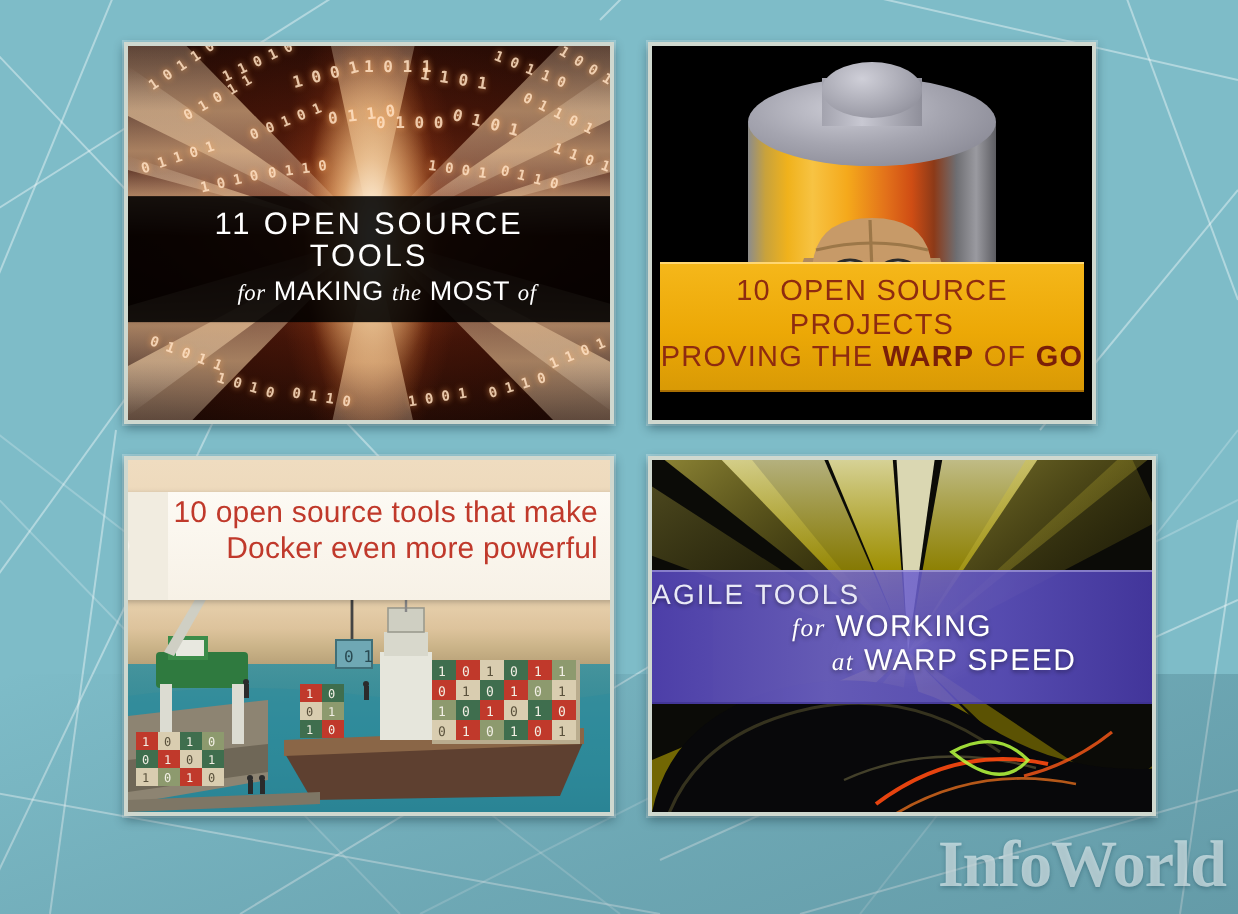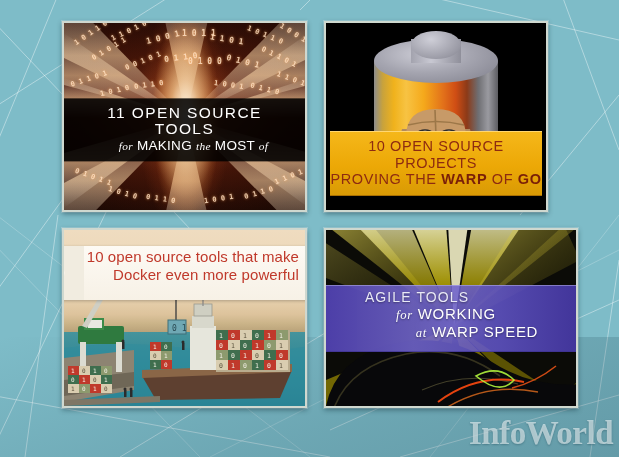--- a/index.html
+++ b/index.html
@@ -143,21 +143,21 @@
   #tile-agile{left:324px;top:228px;width:254px;height:180px;}
   .ag-bg{position:absolute;inset:0;background:#0a0a06;}
   .ag-rays{position:absolute;inset:0;}
   .ag-band{
     position:absolute;left:0;right:0;top:31%;height:37%;
     background:linear-gradient(90deg,rgba(86,70,190,.88),rgba(118,106,214,.84) 35%,rgba(96,84,198,.88) 70%,rgba(72,58,170,.9));
     border-top:1px solid rgba(190,185,235,.5);
     border-bottom:1px solid rgba(60,48,140,.6);
   }
   .ag-txt{position:absolute;left:0;right:0;top:31%;height:37%;padding-top:4px;box-sizing:border-box;}
-  .ag-l1{display:block;color:#e9e9f6;font-size:14px;letter-spacing:1.1px;line-height:1.17;text-align:center;padding-right:68px;text-shadow:0 1px 2px rgba(0,0,0,.4);}
+  .ag-l1{display:block;color:#e9e9f6;font-size:14px;letter-spacing:1.1px;line-height:1.17;text-align:left;padding-right:68px;text-shadow:0 1px 2px rgba(0,0,0,.4);}
   .ag-l2{display:block;color:#fff;font-size:15px;letter-spacing:.7px;line-height:1.17;text-align:center;padding-right:10px;text-shadow:0 1px 2px rgba(0,0,0,.4);}
   .ag-l3{display:block;color:#fff;font-size:15px;letter-spacing:.7px;line-height:1.17;text-align:center;padding-left:52px;text-shadow:0 1px 2px rgba(0,0,0,.4);}
 
   
   #watermark{
     position:absolute;right:6px;bottom:5px;
     font-family:"Liberation Serif",serif;
     font-size:33px;font-weight:700;letter-spacing:-.5px;
     color:rgba(236,244,246,.62);
     text-shadow:0 1px 2px rgba(20,60,75,.35);

